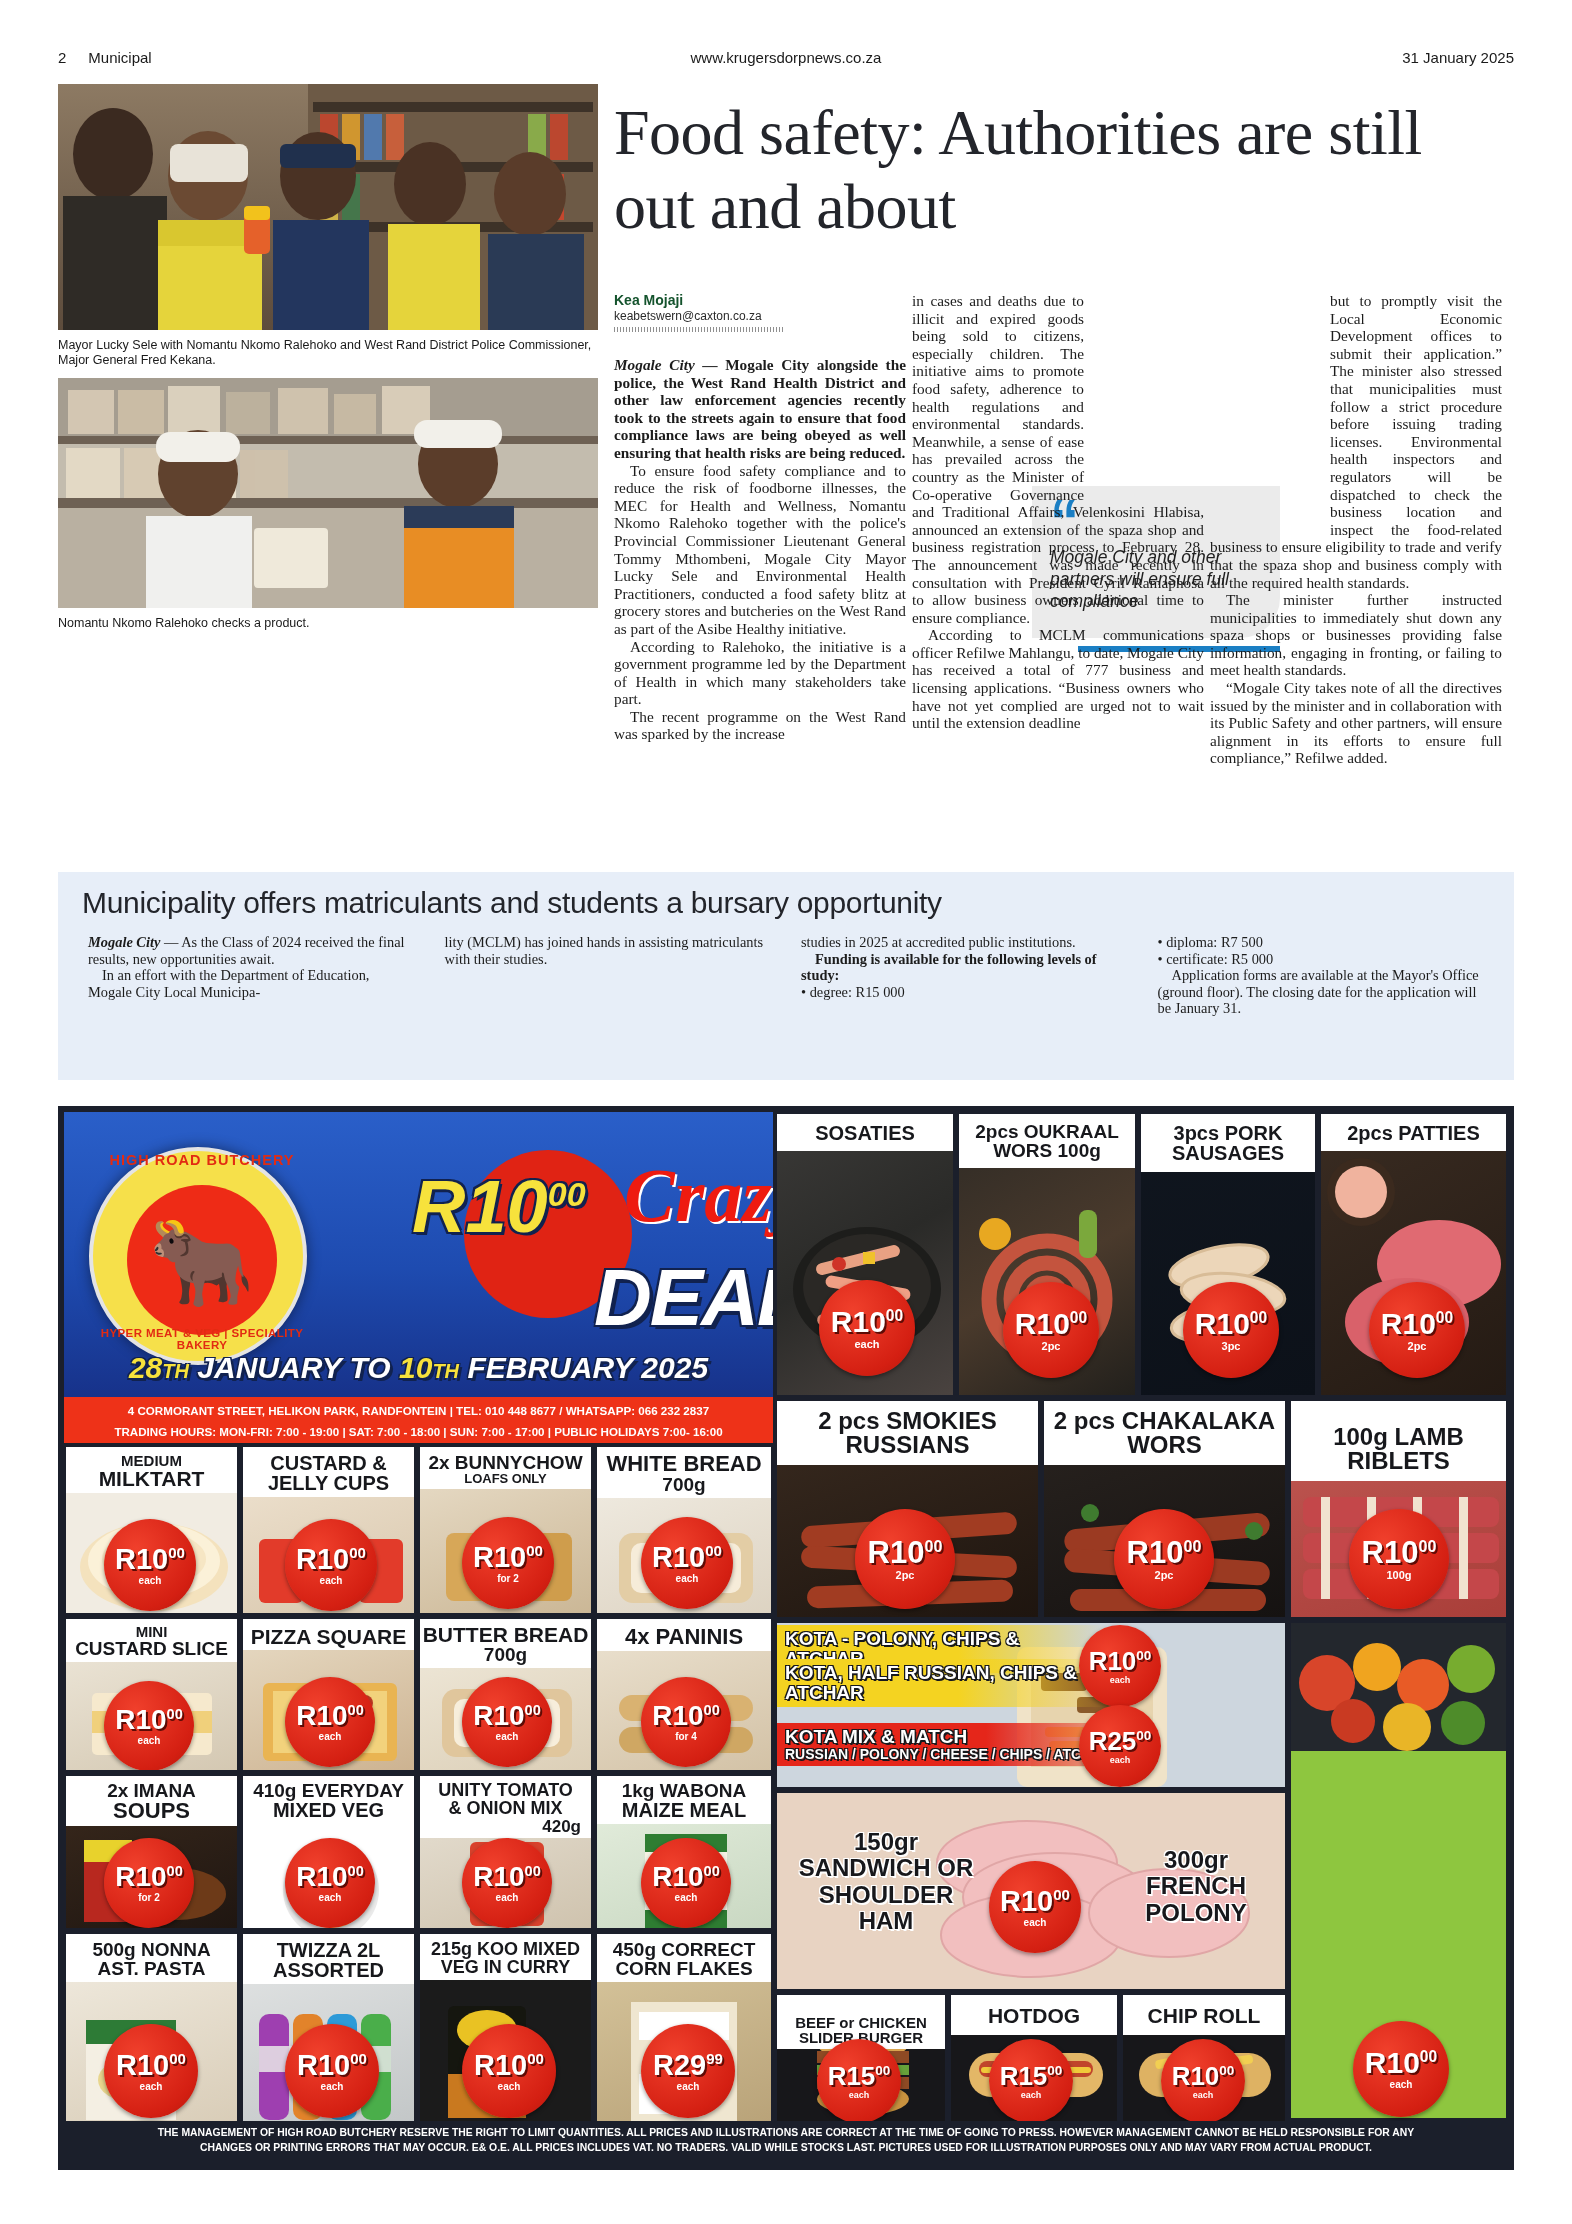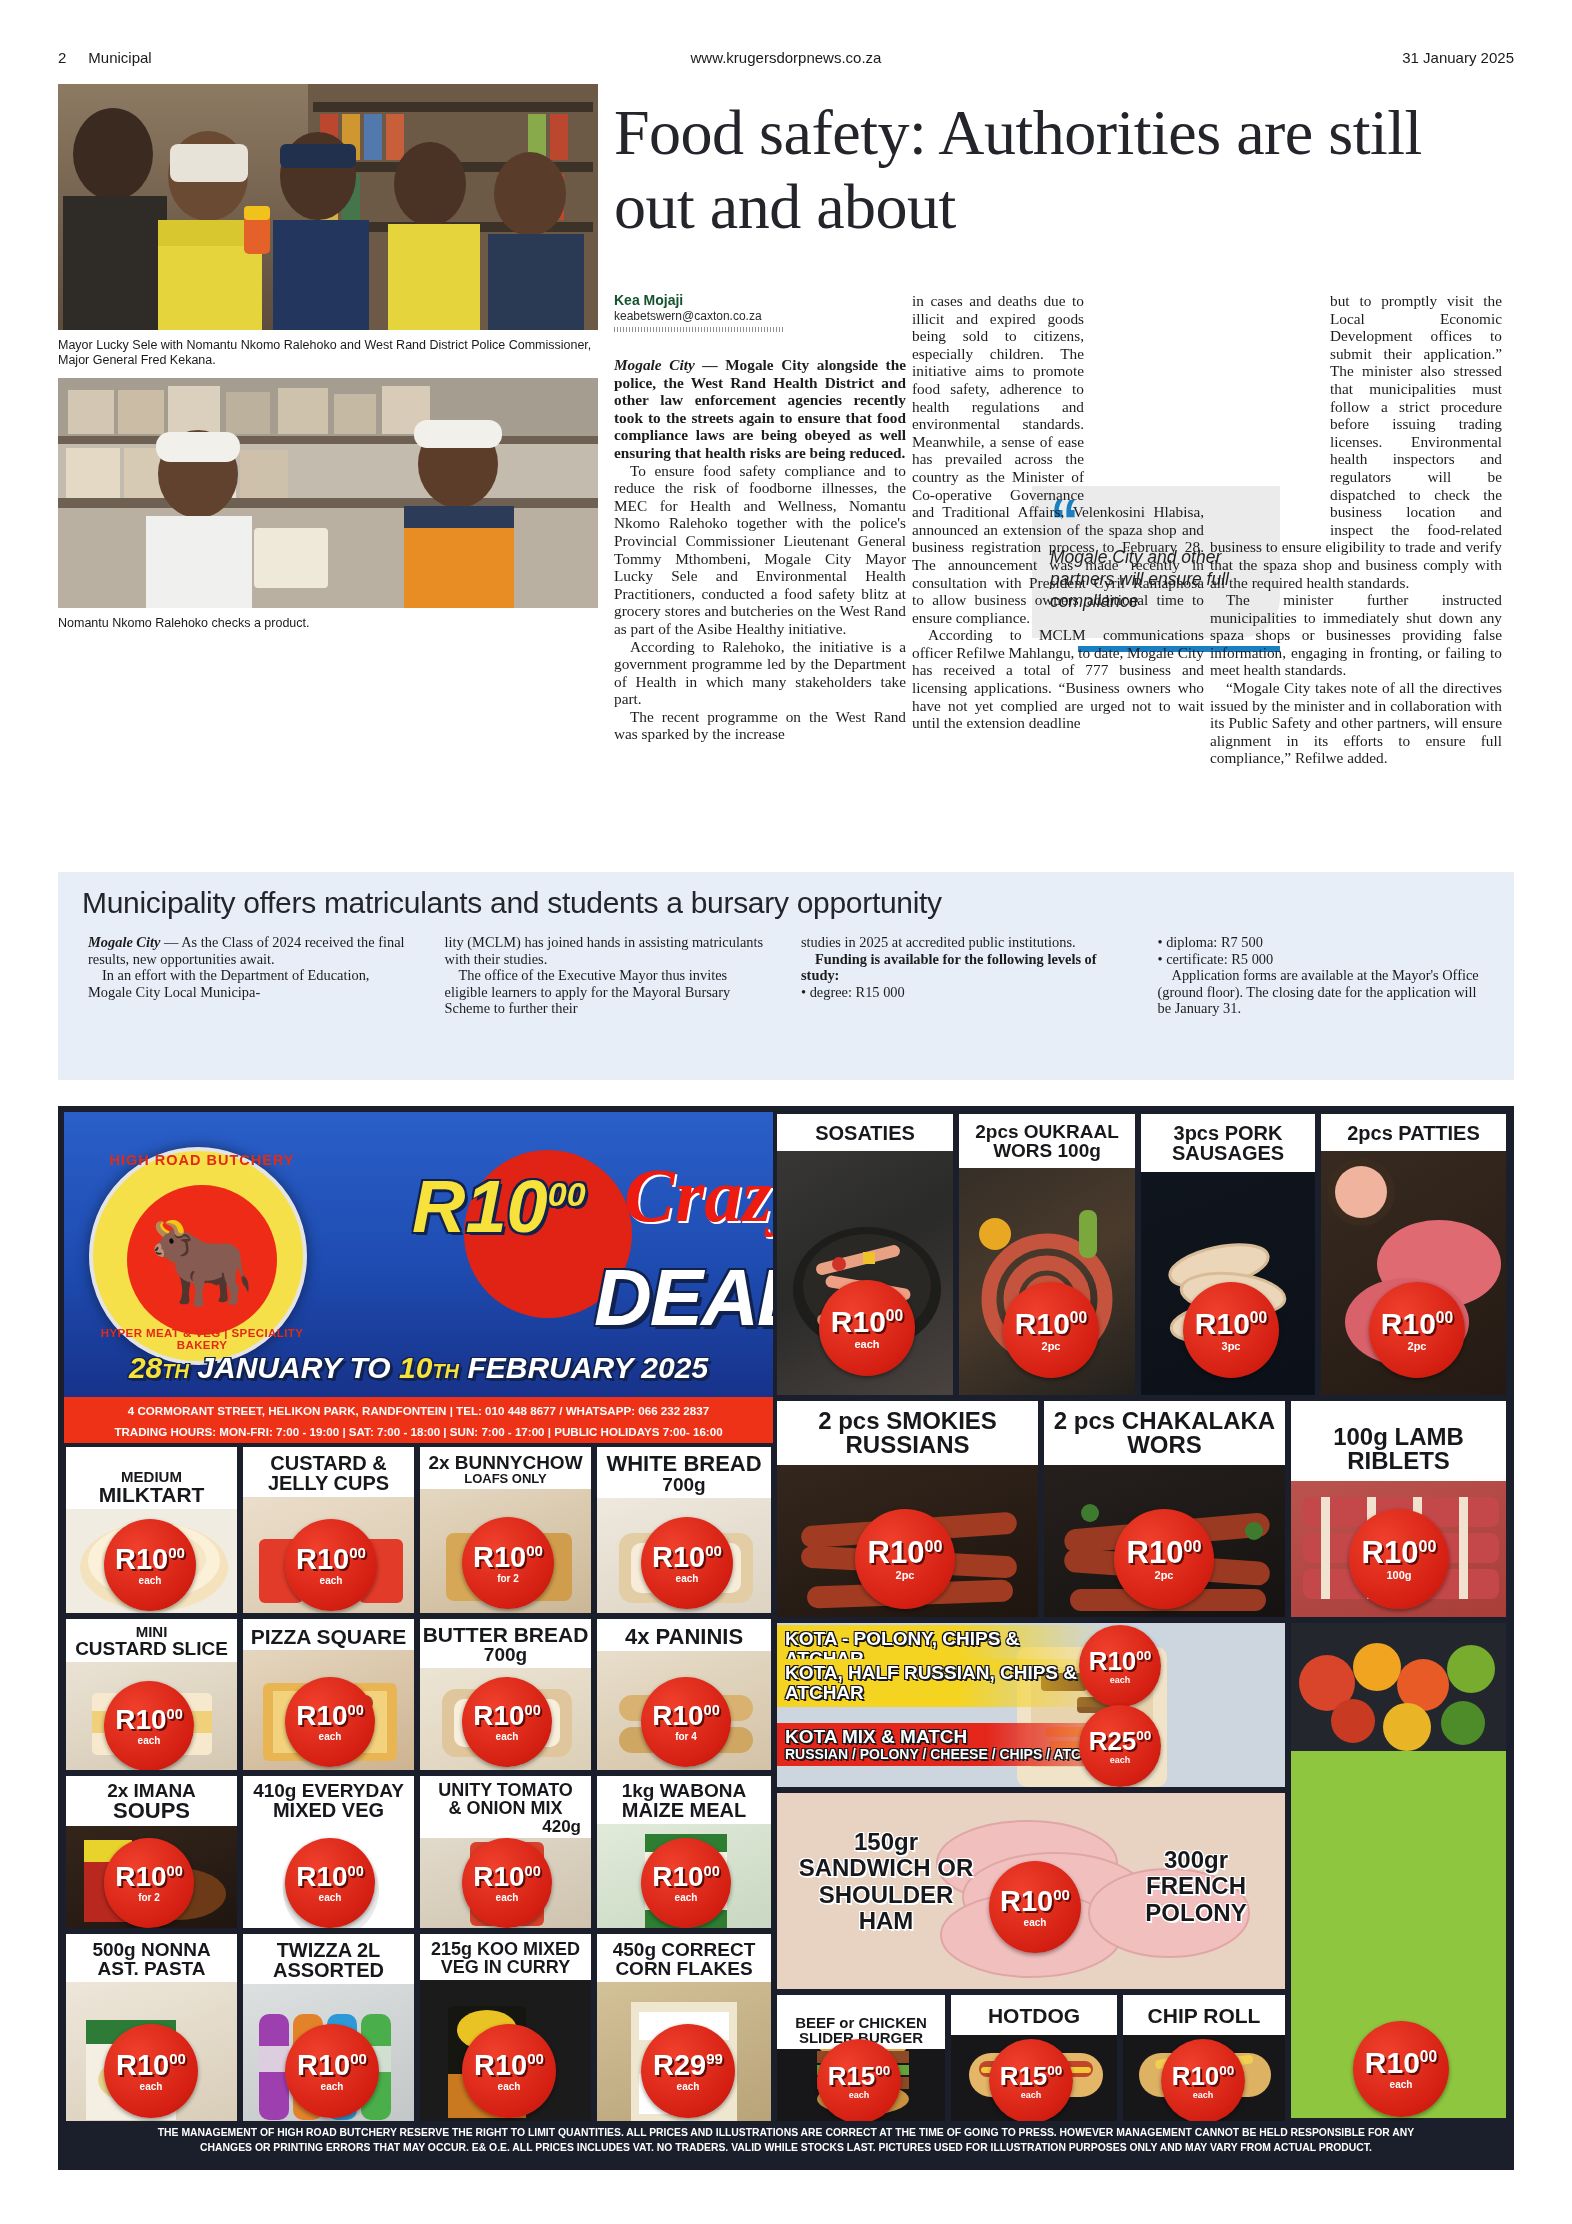--- a/index.html
+++ b/index.html
@@ -385,21 +385,20 @@
 
   <div class="bursary">
     <div class="bursary-title">Municipality offers matriculants and students a bursary opportunity</div>
     <div class="bursary-cols">
       <div class="bcol">
         <p class="noindent"><i>Mogale City</i><span> — </span><span>As the Class of 2024 received the final results, new opportunities await.</span></p>
         <p>In an effort with the Department of Education, Mogale City Local Municipa-</p>
       </div>
       <div class="bcol">
         <p class="noindent">lity (MCLM) has joined hands in assisting matriculants with their studies.</p>
-        <p>The office of the Executive Mayor thus invites eligible learners to apply for the Mayoral Bursary Scheme to further their</p>
       </div>
       <div class="bcol">
         <p class="noindent">studies in 2025 at accredited public institutions.</p>
         <p style="text-indent:14px;"><b>Funding is available for the following levels of study:</b></p>
         <p class="noindent">• degree: R15 000</p>
       </div>
       <div class="bcol">
         <p class="noindent">• diploma: R7 500</p>
         <p class="noindent">• certificate: R5 000</p>
         <p>Application forms are available at the Mayor's Office (ground floor). The closing date for the application will be January 31.</p>
@@ -570,21 +569,21 @@
     </div>
 
     <div class="tile" style="left:3px; top:336px; width:175px; height:170px;">
       <div class="t-img" style="background:#f1ece2">
         <svg width="175" height="170" viewBox="0 0 175 170">
             <ellipse cx="88" cy="120" rx="74" ry="44" fill="#f4e2bd"></ellipse>
             <ellipse cx="88" cy="114" rx="66" ry="38" fill="#fbf1d8"></ellipse>
             <ellipse cx="88" cy="112" rx="52" ry="28" fill="#f6e6c4"></ellipse>
           </svg>
       </div>
-      <div class="t-label" style="font-size:17px; padding-top:22px;">
+      <div class="t-label" style="font-size:17px; padding-top:6px;">
         <div style="font-size:15px">MEDIUM</div>
         <div style="font-size:21px">MILKTART</div>
       </div>
       <div class="badge" style="left:38px; top:72px; width:92px; height:92px;">
         <div class="bprice" style="font-size:29px"><span>R10</span><sup>00</sup></div>
         <div class="bunit" style="font-size:10px">each</div>
       </div>
     </div>
 
     <div class="tile" style="left:180px; top:336px; width:175px; height:170px;">

